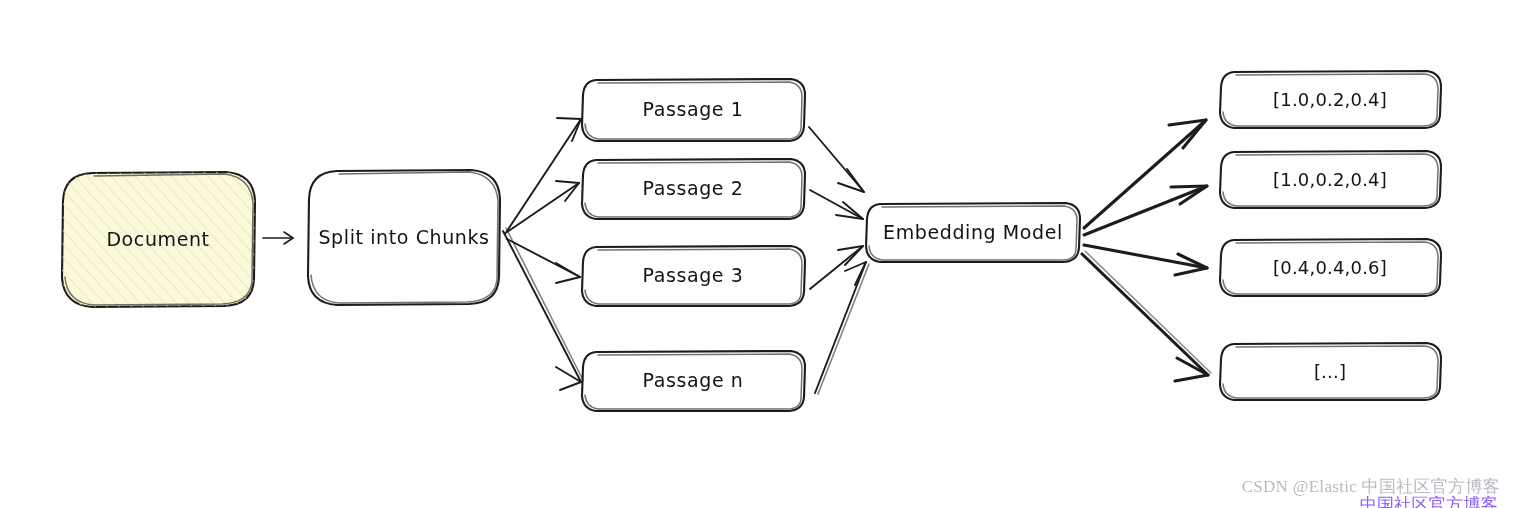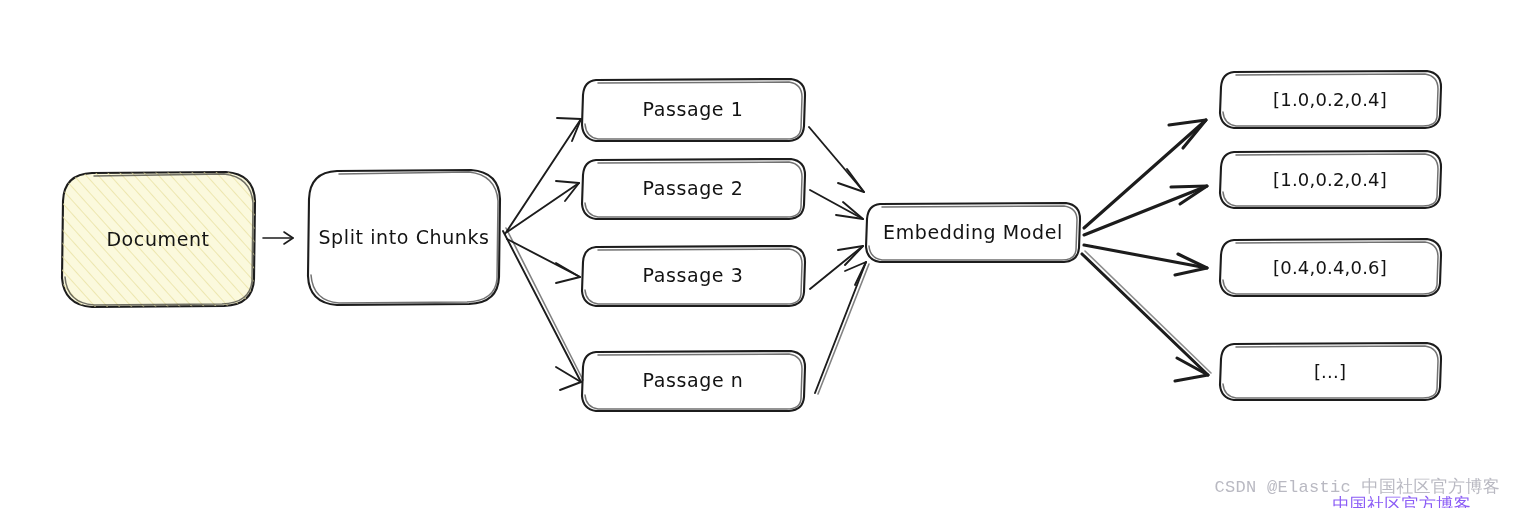--- a/index.html
+++ b/index.html
@@ -58,21 +58,21 @@
     stroke-linecap: round;
     stroke-linejoin: round;
   }
   .arrow-thin { stroke-width: 1.9; }
   .arrow-thick { stroke-width: 3.1; }
   .arrow-tiny { stroke-width: 1.6; }
   .watermark {
     position: absolute;
     right: 14px;
     bottom: 10px;
-    font-family: Liberation Mono, monospace;
+    font-family: Liberation Serif, serif;
     font-size: 17px;
     color: #b9b9c2;
     white-space: nowrap;
     user-select: none;
     letter-spacing: 0.3px;
   }
   .watermark .wm-dup {
     position: absolute;
     left: 118px;
     top: 18px;

